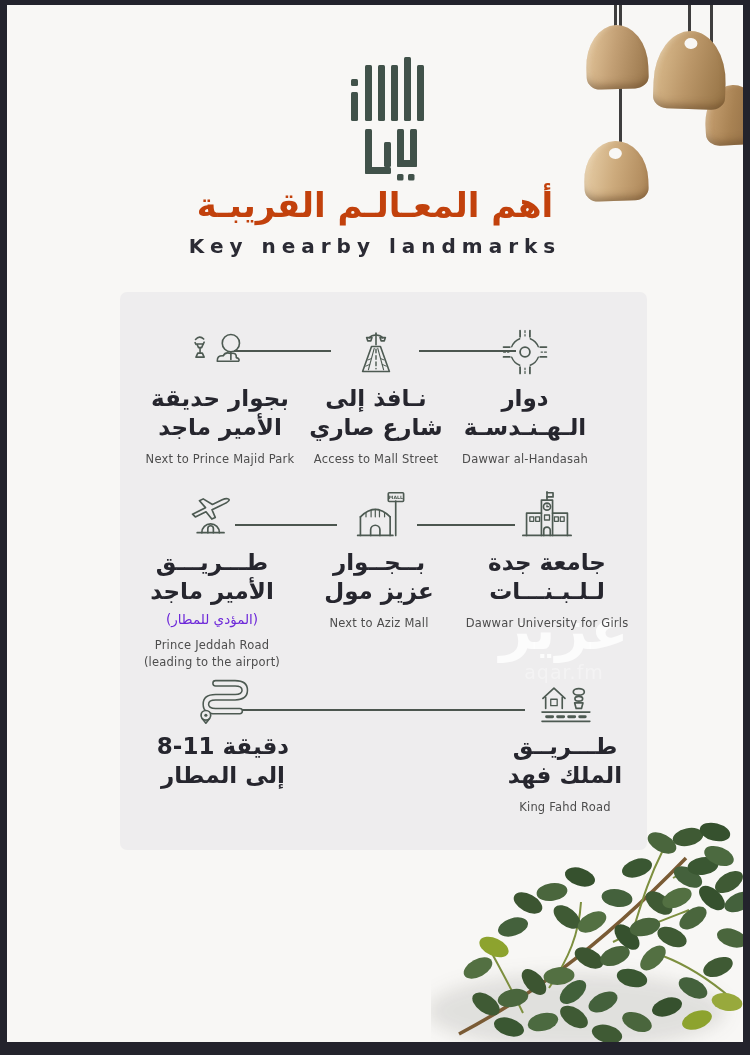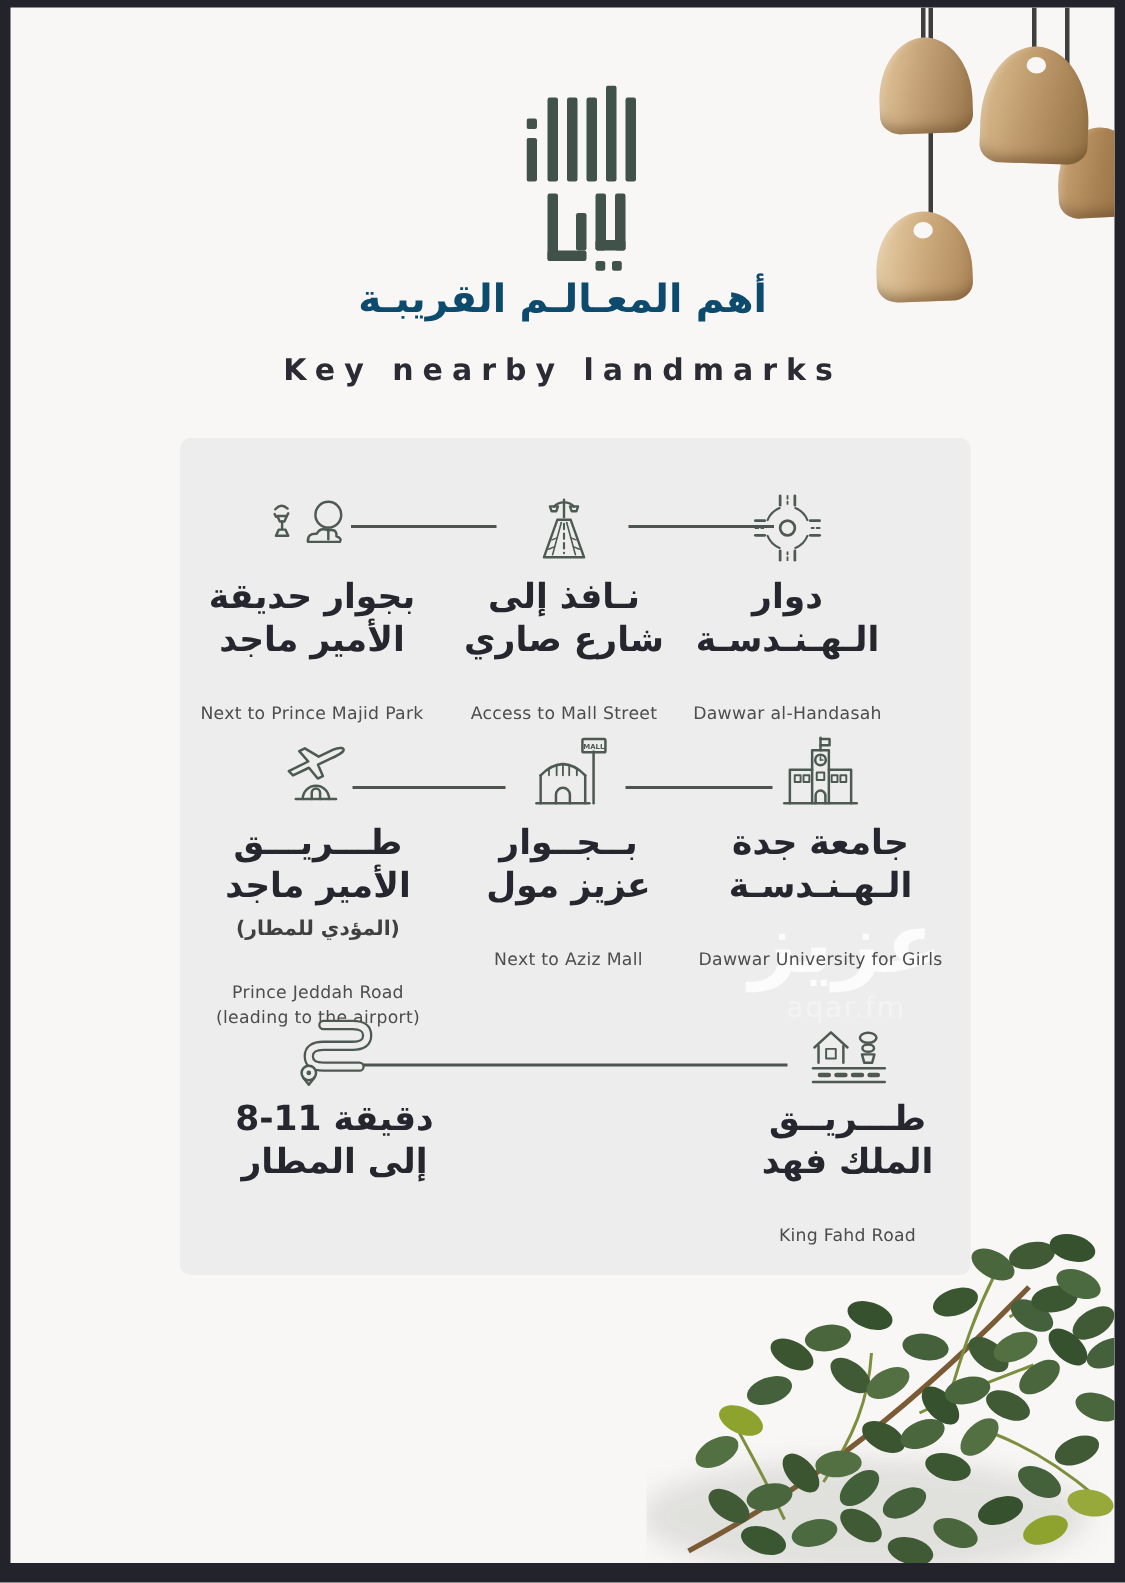--- a/index.html
+++ b/index.html
@@ -21,40 +21,40 @@
         background:linear-gradient(102deg,#dfc196 10%,#c3a075 45%,#9f7c51 90%);}
   .lampB{left:647px;top:26px;width:72px;height:78px;transform:rotate(2deg);
         background:linear-gradient(102deg,#d9ba8c 8%,#bb9769 48%,#9a7749 92%);}
   .lampC{left:698px;top:80px;width:58px;height:60px;z-index:2;transform:rotate(-3deg);
         background:linear-gradient(102deg,#c8a273 8%,#a88253 48%,#8d6a42 92%);}
   .lampD{left:577px;top:136px;width:64px;height:60px;transform:rotate(-2deg);
         background:linear-gradient(102deg,#e6cda6 8%,#cdab7d 48%,#b08a5c 92%);}
 
   
   .title-ar{position:absolute;left:0;right:0;top:180px;text-align:center;direction:rtl;
-        font-size:26px;font-weight:700;color:#0c4a6e;letter-spacing:0;}
+        font-size:34px;font-weight:700;color:#c2410c;letter-spacing:0;}
   .title-en{position:absolute;left:0;right:0;top:229px;text-align:center;
         font-size:20px;font-weight:600;color:#2b2b34;letter-spacing:6px;}
 
   
   .panel{position:absolute;left:113px;top:287px;width:527px;height:558px;
         background:#eeedee;border-radius:7px;}
 
   .wm{position:absolute;left:447px;top:594px;width:220px;text-align:center;z-index:4;pointer-events:none;}
   .wm-ar{font-size:56px;line-height:1.1;font-weight:700;color:rgba(255,255,255,.8);direction:rtl;}
   .wm-en{font-size:19px;color:rgba(255,255,255,.35);letter-spacing:1px;margin-top:0px;}
 
   .conn{position:absolute;height:2px;background:#4c564f;z-index:5;}
 
   .cell{position:absolute;width:180px;text-align:center;color:#26262e;z-index:5;}
   .cell .icon{height:52px;display:flex;align-items:flex-end;justify-content:center;
         color:#4d5a52;margin-bottom:7px;}
   .ar{font-size:23px;font-weight:700;line-height:1.24;white-space:pre-line;direction:rtl;color:#26262e;}
-  .ar-note{font-size:13.5px;font-weight:700;margin-top:6px;direction:rtl;color:#404040;}
-  .en{font-size:11.5px;font-weight:500;color:#4d4d4d;margin-top:26px;white-space:pre-line;
+  .ar-note{font-size:13.5px;font-weight:400;margin-top:6px;direction:rtl;color:#6d28d9;}
+  .en{font-size:11.5px;font-weight:500;color:#4d4d4d;margin-top:10px;white-space:pre-line;
         line-height:1.5;letter-spacing:.2px;}
 
   
   .plant{position:absolute;right:0;bottom:0;width:312px;height:236px;z-index:6;}
 </style>
 </head>
 <body>
 
 <div class="card">
 
@@ -160,21 +160,21 @@
           <line x1="19" y1="39" x2="22.8" y2="37.5" stroke-width="1.1"></line>
         <line x1="39.5" y1="46" x2="35" y2="44" stroke-width="1.1"></line>
           <line x1="37" y1="39" x2="33.2" y2="37.5" stroke-width="1.1"></line>
       </svg>
     </div>
     <div class="ar">نـافذ إلى
 شارع صاري</div>
     <div class="en">Access to Mall Street</div>
   </div>
 
-  <div class="cell" style="left:111px;top:320px;">
+  <div class="cell" style="left:123px;top:320px;">
     <div class="icon">
       <svg width="58" height="46" viewBox="0 0 64 50" fill="none" stroke="currentColor" stroke-width="1.8" stroke-linecap="round" stroke-linejoin="round">
         <circle cx="44" cy="13" r="9.5"></circle>
         <line x1="44" y1="22.5" x2="44" y2="31"></line>
         <path d="M29 33 q-.5 -6.5 6.5 -6 q2.5 -5 8.5 -2.5 q6.5 -1.5 6 4.5 q4.5 1.5 2.5 4 z"></path>
         <path d="M5 9 q4.5 -5 9 -.5"></path>
         <line x1="4.5" y1="12.5" x2="5.5" y2="14.5"></line>
           <line x1="14.5" y1="12" x2="13.5" y2="14"></line>
         <path d="M6.5 14 h7 l-1.8 4 h-3.4 z"></path>
         <line x1="10" y1="18" x2="10" y2="23.5"></line>
@@ -200,21 +200,21 @@
           <path d="M35 26 H51 V50"></path>
         <rect x="10.5" y="30" width="4.2" height="4.8" stroke-width="1.4"></rect>
           <rect x="16.8" y="30" width="4.2" height="4.8" stroke-width="1.4"></rect>
         <rect x="37" y="30" width="4.2" height="4.8" stroke-width="1.4"></rect>
           <rect x="43.3" y="30" width="4.2" height="4.8" stroke-width="1.4"></rect>
         <rect x="26.3" y="28" width="5.4" height="5.4" stroke-width="1.4"></rect>
         <path d="M25.5 50 v-5.5 a3.5 3.5 0 0 1 7 0 V50"></path>
       </svg>
     </div>
     <div class="ar">جامعة جدة
-الـهـنـدسـة</div>
+لـلـبـنـــات</div>
     <div class="en">Dawwar University for Girls</div>
   </div>
 
   <div class="cell" style="left:282px;top:484px;">
     <div class="icon">
       <svg width="56" height="52" viewBox="0 0 60 56" fill="none" stroke="currentColor" stroke-width="1.8" stroke-linecap="round" stroke-linejoin="round">
         <line x1="7" y1="50" x2="45" y2="50"></line>
         <line x1="10" y1="50" x2="10" y2="30"></line>
           <line x1="42" y1="50" x2="42" y2="30"></line>
         <path d="M10 30 Q26 14 42 30"></path>

